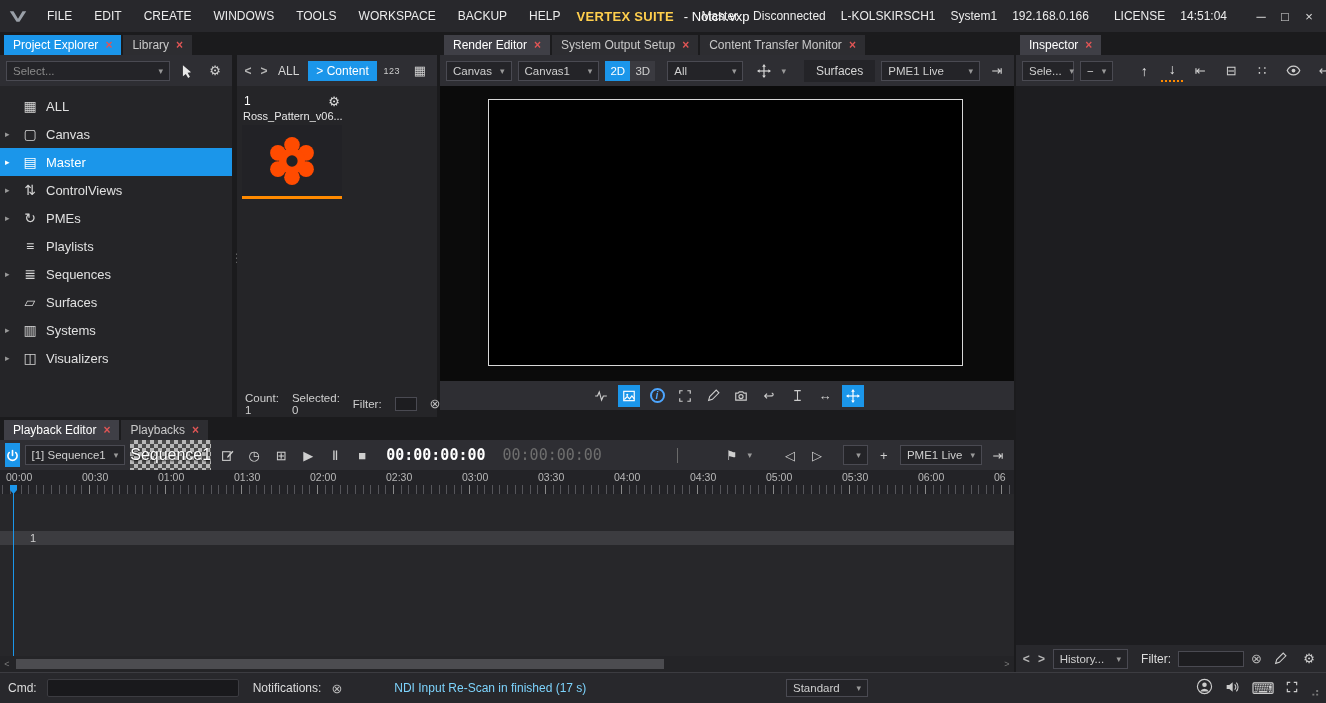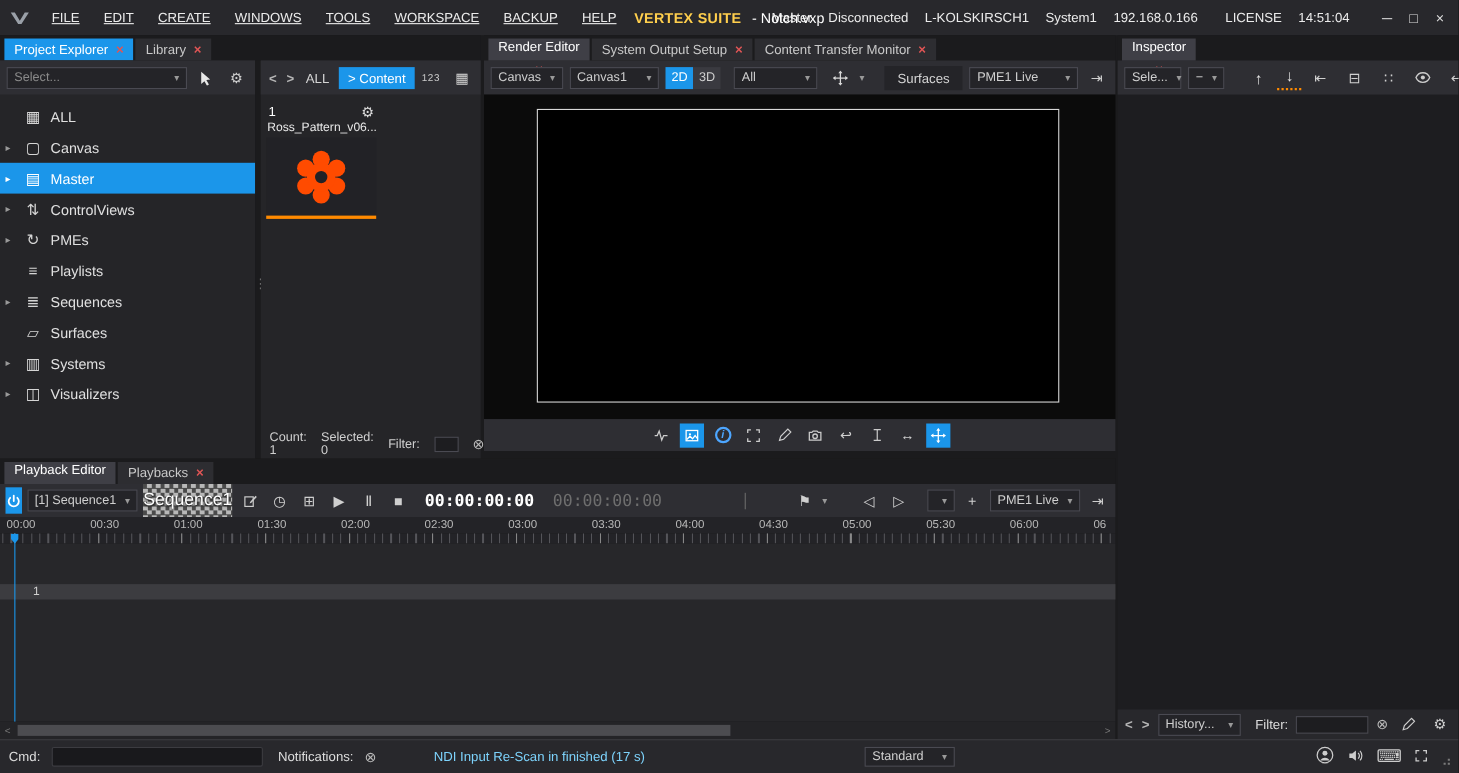--- a/index.html
+++ b/index.html
@@ -4,37 +4,37 @@
 <style>
   * { margin:0; padding:0; box-sizing:border-box; }
   html,body { width:1326px; height:703px; }
   body { position:relative; overflow:hidden; background:#1b1b1d; color:#ddd;
          font-family:"Liberation Sans",sans-serif; font-size:12px; user-select:none; }
 
   
   .menubar { position:absolute; left:0; top:0; width:1326px; height:32px; background:#28282c;
              display:flex; align-items:center; padding:0 6px; }
   .logo { width:24px; height:18px; display:flex; align-items:center; justify-content:center; margin-right:6px; }
-  .menu-item { padding:0 11px; color:#ececec; font-size:12px;text-decoration:underline; }
+  .menu-item { padding:0 11px; color:#ececec; font-size:12px; }
   .mb-title { position:absolute; left:50%; transform:translateX(-50%); white-space:nowrap; font-size:13px; }
   .mb-title .brand { color:#ffcf4d; font-weight:bold; letter-spacing:.3px; }
   .mb-title .doc { color:#fff; margin-left:6px; }
   .mb-right { margin-left:auto; display:flex; align-items:center; gap:15px; color:#ececec; }
   .mb-right .license { margin-left:10px; }
   .winbtns { display:flex; gap:2px; margin-left:8px; }
   .winbtn { width:22px; height:20px; display:inline-flex; align-items:center; justify-content:center;
             color:#ddd; font-size:13px; }
 
   
   .tabstrip { height:23px; display:flex; gap:2px; padding:3px 0 0 4px; background:#1b1b1d;align-items:center; }
   .tab { display:inline-flex; align-items:center; gap:7px; padding:0 9px; height:20px;
          background:#2d2d31; color:#c9c9c9; font-size:12px; white-space:nowrap; }
   .tab .tx { color:#e05555; font-weight:bold; font-size:12px; }
   .tab.blue { background:#1b96ea; color:#fff; }
-  .tab.gray { background:#3f3f46; color:#fff;flex-direction:column; }
+  .tab.gray { background:#3f3f46; color:#fff; }
   .toolbar { height:31px; background:#2e2e33; display:flex; align-items:center; gap:6px; padding:0 6px; }
   .dd { background:#242428; border:1px solid #4a4a52; height:20px; display:inline-flex; align-items:center;
         padding:0 6px; gap:8px; font-size:11.5px; color:#cfcfcf; white-space:nowrap; }
   .dd .da { font-size:9px; color:#999; margin-left:auto; }
   .dd.ph { color:#8a8a8a; }
   .iconbtn { min-width:22px; height:22px; display:inline-flex; align-items:center; justify-content:center;
              color:#cfcfcf; font-size:13px; }
   .iconbtn.blue { background:#1b96ea; color:#fff; }
   .circ-i { width:15px; height:15px; border:2px solid #4da6ff; border-radius:50%; color:#4da6ff;
             display:inline-flex; align-items:center; justify-content:center; font-size:10px;

